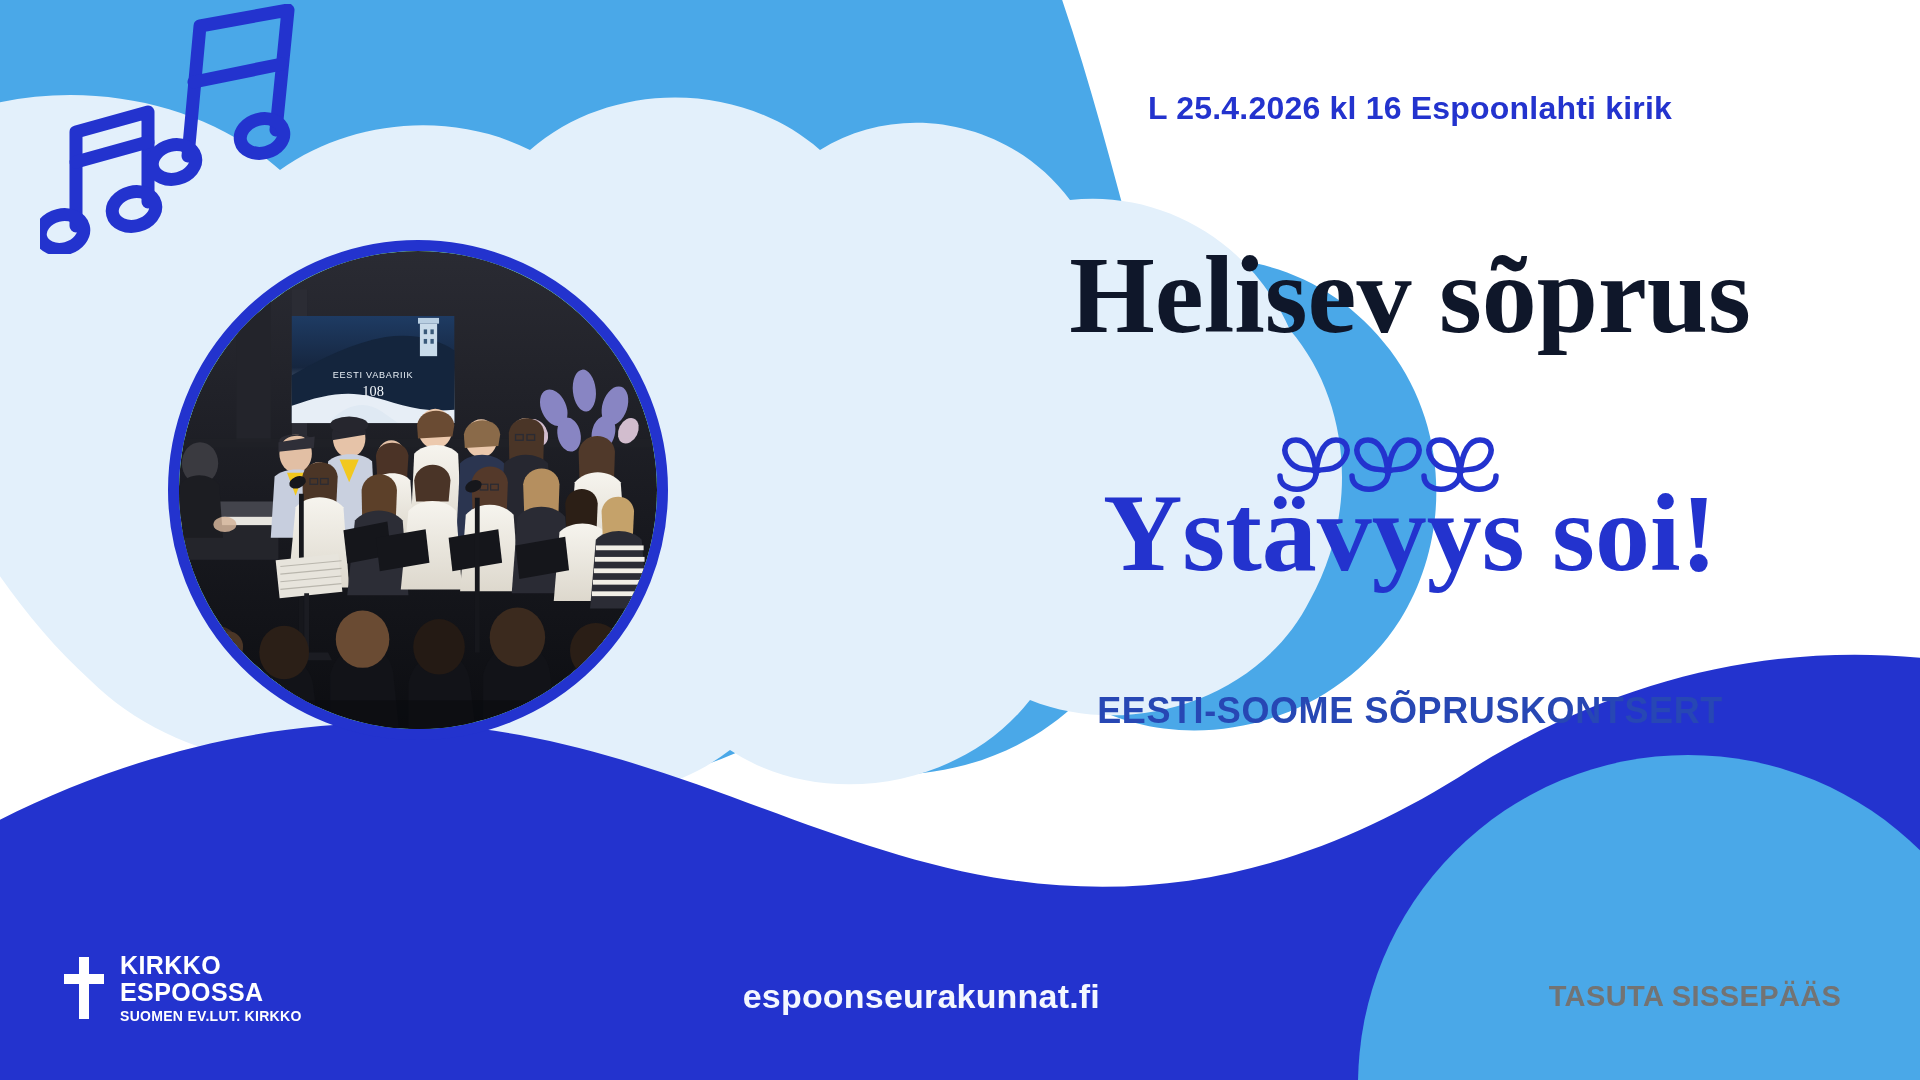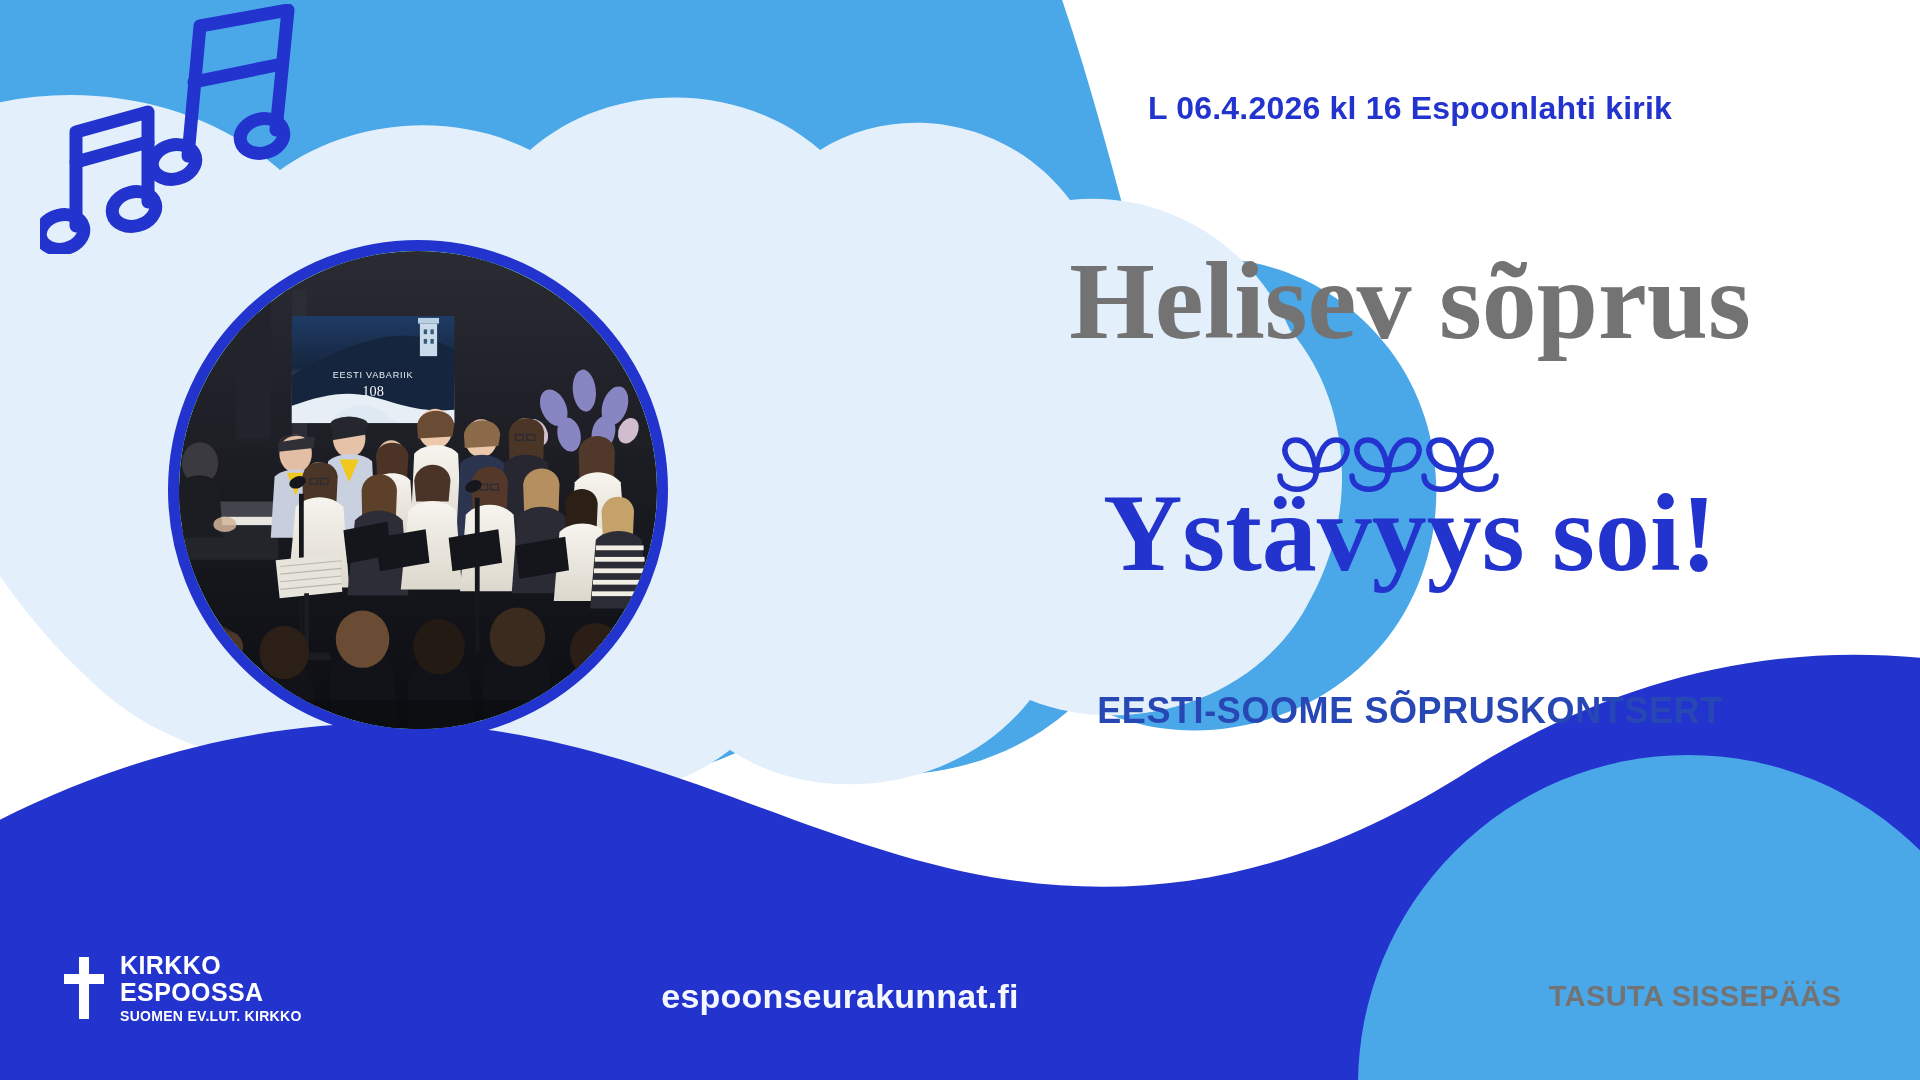--- a/index.html
+++ b/index.html
@@ -43,27 +43,27 @@
     left:0; top:90px; width:1020px;
     text-align:center;
     font-size:32px;
     font-weight:bold;
     letter-spacing:0.2px;
     color:#2333CE;
     white-space:nowrap;
   }
   #title-1 {
     position:absolute;
-    left:0; top:246px; width:1020px;
+    left:0; top:240px; width:1020px;
     text-align:center;
     font-family:"Liberation Serif", serif;
     font-size:110px;
     font-weight:bold;
     line-height:1.0;
-    color:#737373;
+    color:#0f172a;
     white-space:nowrap;
   }
   #divider-hearts {
     position:absolute;
     left:50%; top:432px;
     transform:translateX(-50%);
     width:280px; height:64px;
   }
   #divider-hearts svg { display:block; width:280px; height:64px; }
   #title-2 {
@@ -100,21 +100,21 @@
   #logo-text { color:#ffffff; }
   #logo-text .l1, #logo-text .l2 {
     font-size:25px; font-weight:bold; line-height:1.06; letter-spacing:0.4px;
   }
   #logo-text .l3 { font-size:14px; font-weight:bold; letter-spacing:0.3px; margin-top:3px; }
 
   #site-url {
     position:absolute;
     left:580px; top:977px;
     width:520px;
-    text-align:center;
+    text-align:right;
     font-size:34px;
     font-weight:bold;
     letter-spacing:0.2px;
     color:#f4f7ff;
     white-space:nowrap;
   }
   #free-badge {
     position:absolute;
     left:1530px; top:980px;
     width:330px;
@@ -397,21 +397,21 @@
           <ellipse cx="436" cy="418" rx="27" ry="29" fill="#2a1e16"></ellipse>
           <path d="M470 500 L470 448 C478 414 520 412 526 450 L530 500 Z"></path>
           <ellipse cx="498" cy="416" rx="24" ry="26" fill="#44301f"></ellipse>
         </g>
         <rect x="0" y="470" width="500" height="30" fill="#0a0b0e" opacity="0.55"></rect>
       </svg>
     </div>
   </div>
 
   <div id="right-col">
-    <div id="date-line">L 06.4.2026 kl 16 Espoonlahti kirik</div>
+    <div id="date-line">L 25.4.2026 kl 16 Espoonlahti kirik</div>
 
     <div id="title-1">Helisev sõprus</div>
 
     <div id="divider-hearts">
       <svg viewBox="0 0 280 64" aria-hidden="true">
         <g fill="none" stroke="#2333CE" stroke-width="5.5" stroke-linecap="round">
           <path d="M10 44 C10 62 44 62 46 42 C48 18 56 8 66 8 C76 8 82 18 72 30 C62 42 46 34 46 42"></path>
           <path d="M82 44 C82 62 116 62 118 42 C120 18 128 8 138 8 C148 8 154 18 144 30 C134 42 118 34 118 42"></path>
           <path d="M154 44 C154 62 188 62 190 42 C192 18 200 8 210 8 C220 8 226 18 216 30 C206 42 190 34 190 42"></path>
           <path d="M46 42 C46 34 30 42 20 30 C10 18 16 8 26 8 C36 8 44 18 46 42"></path>

